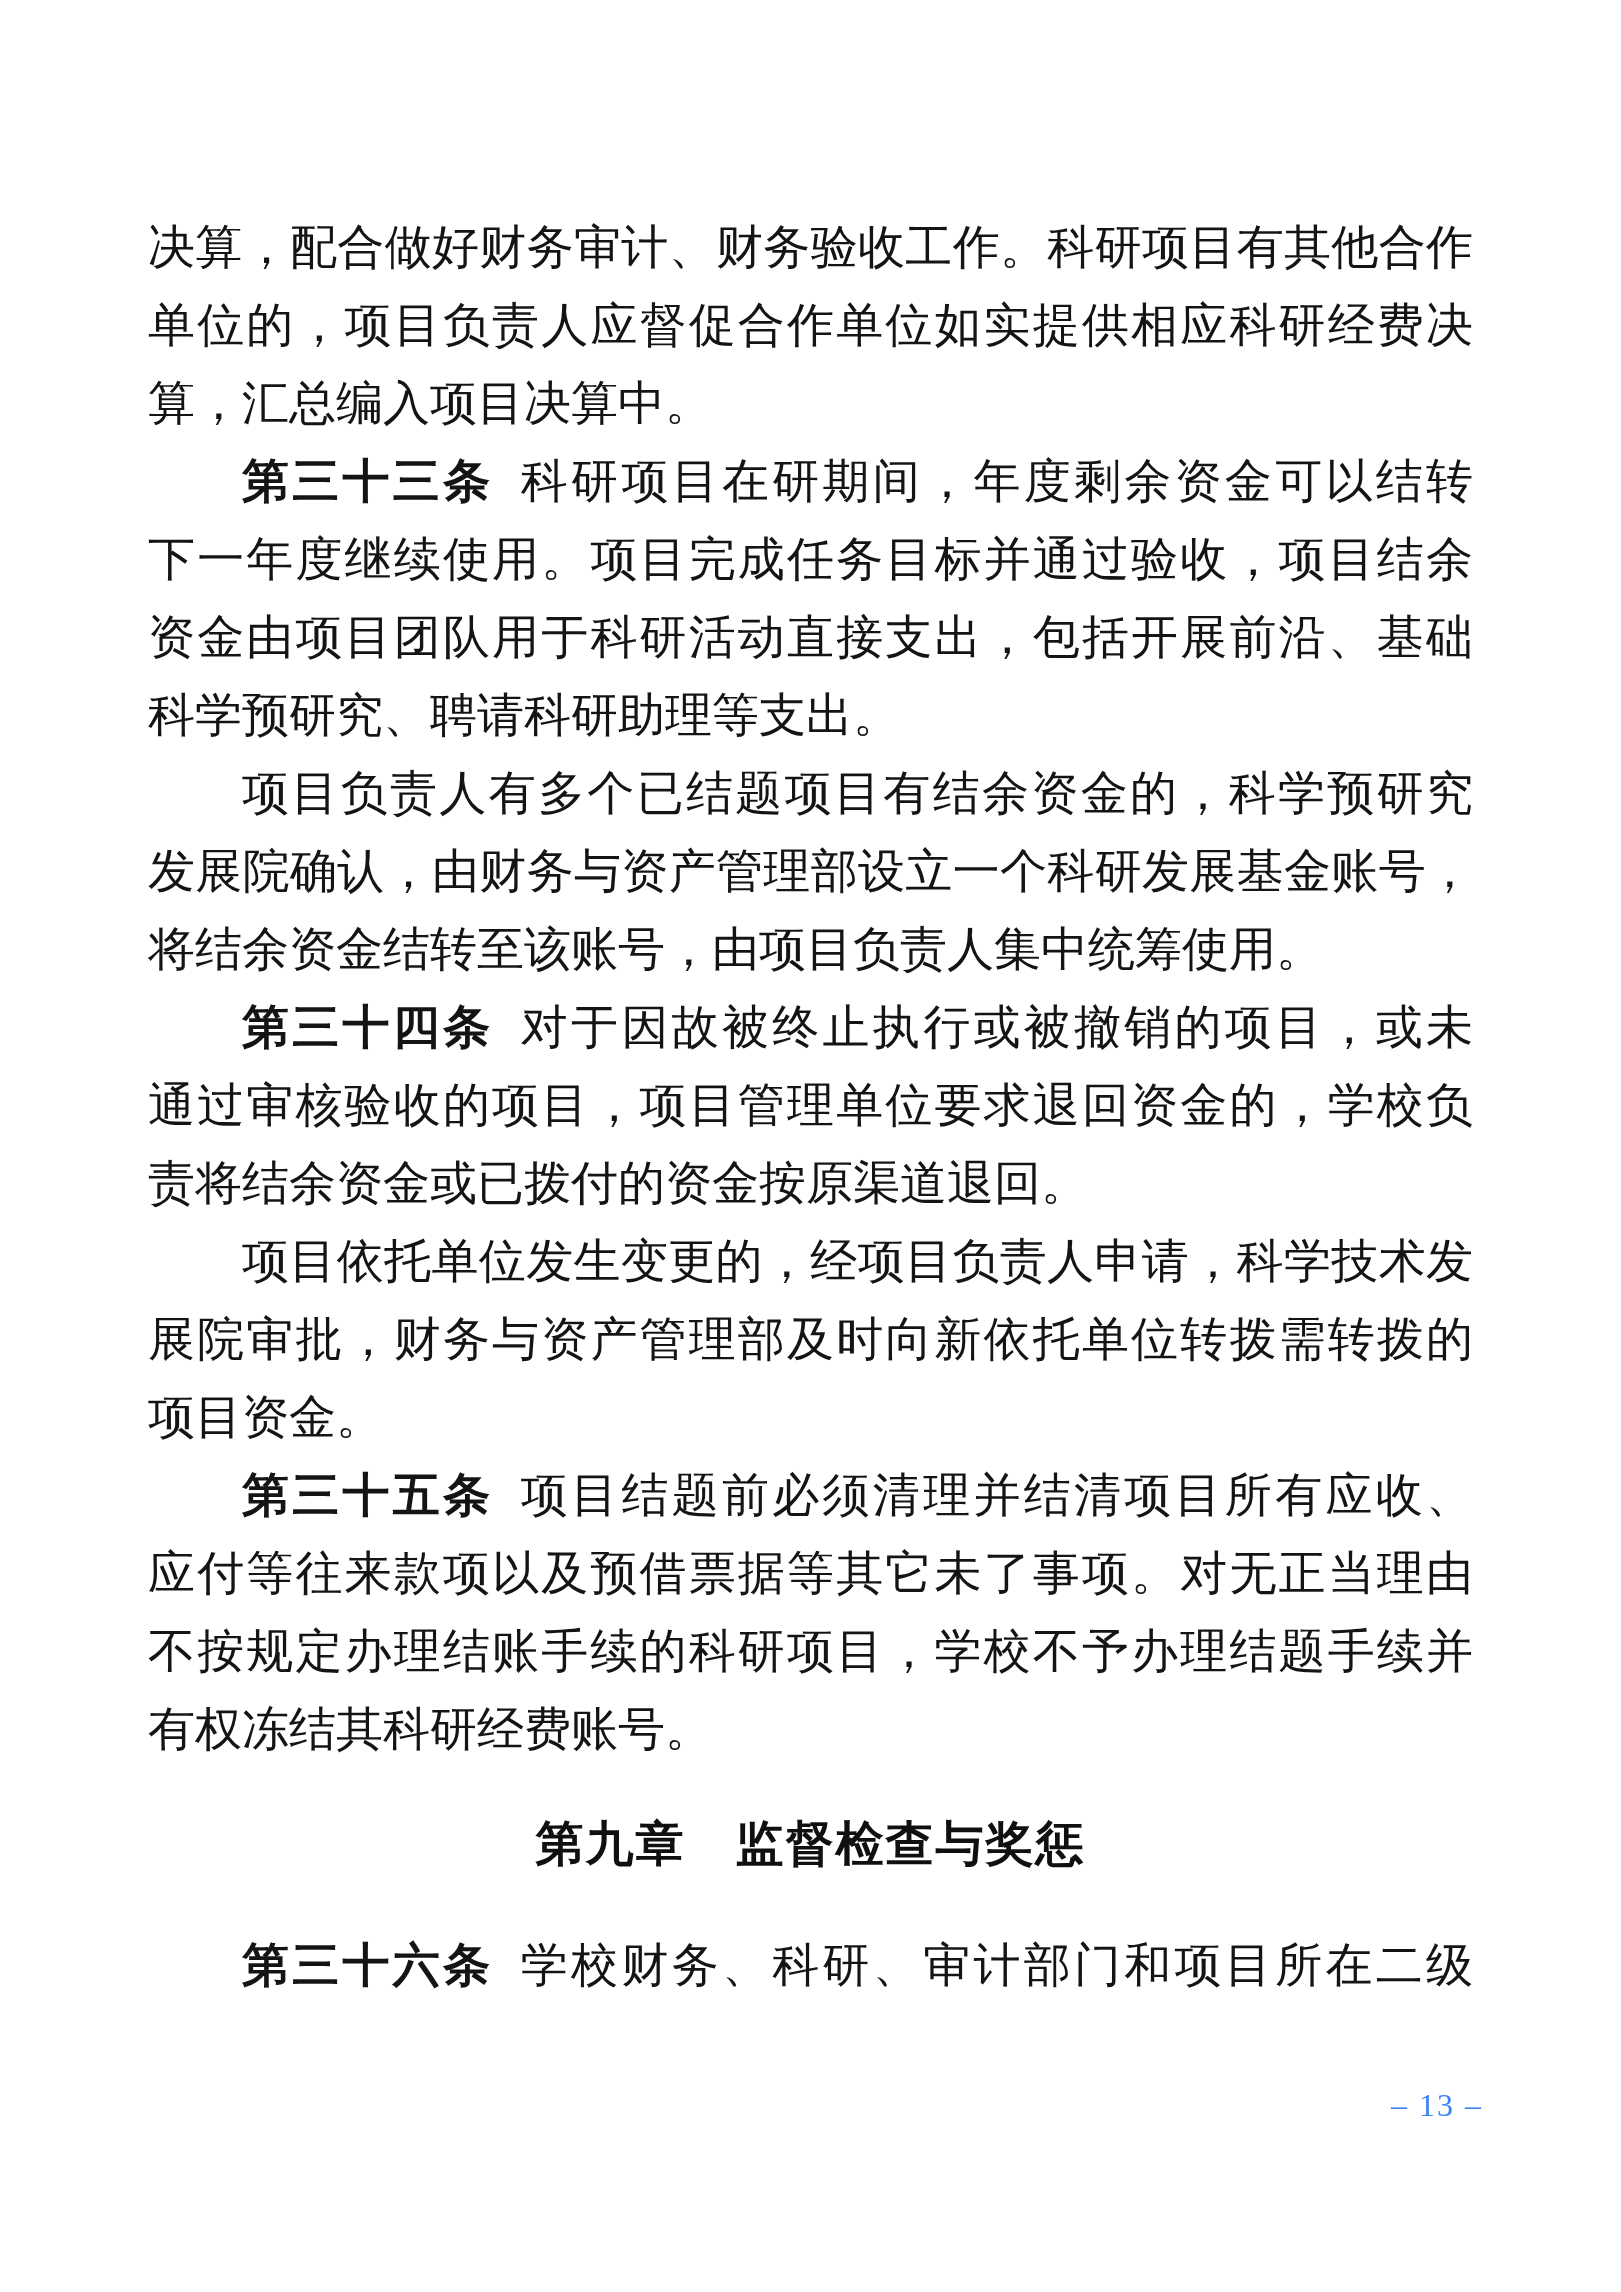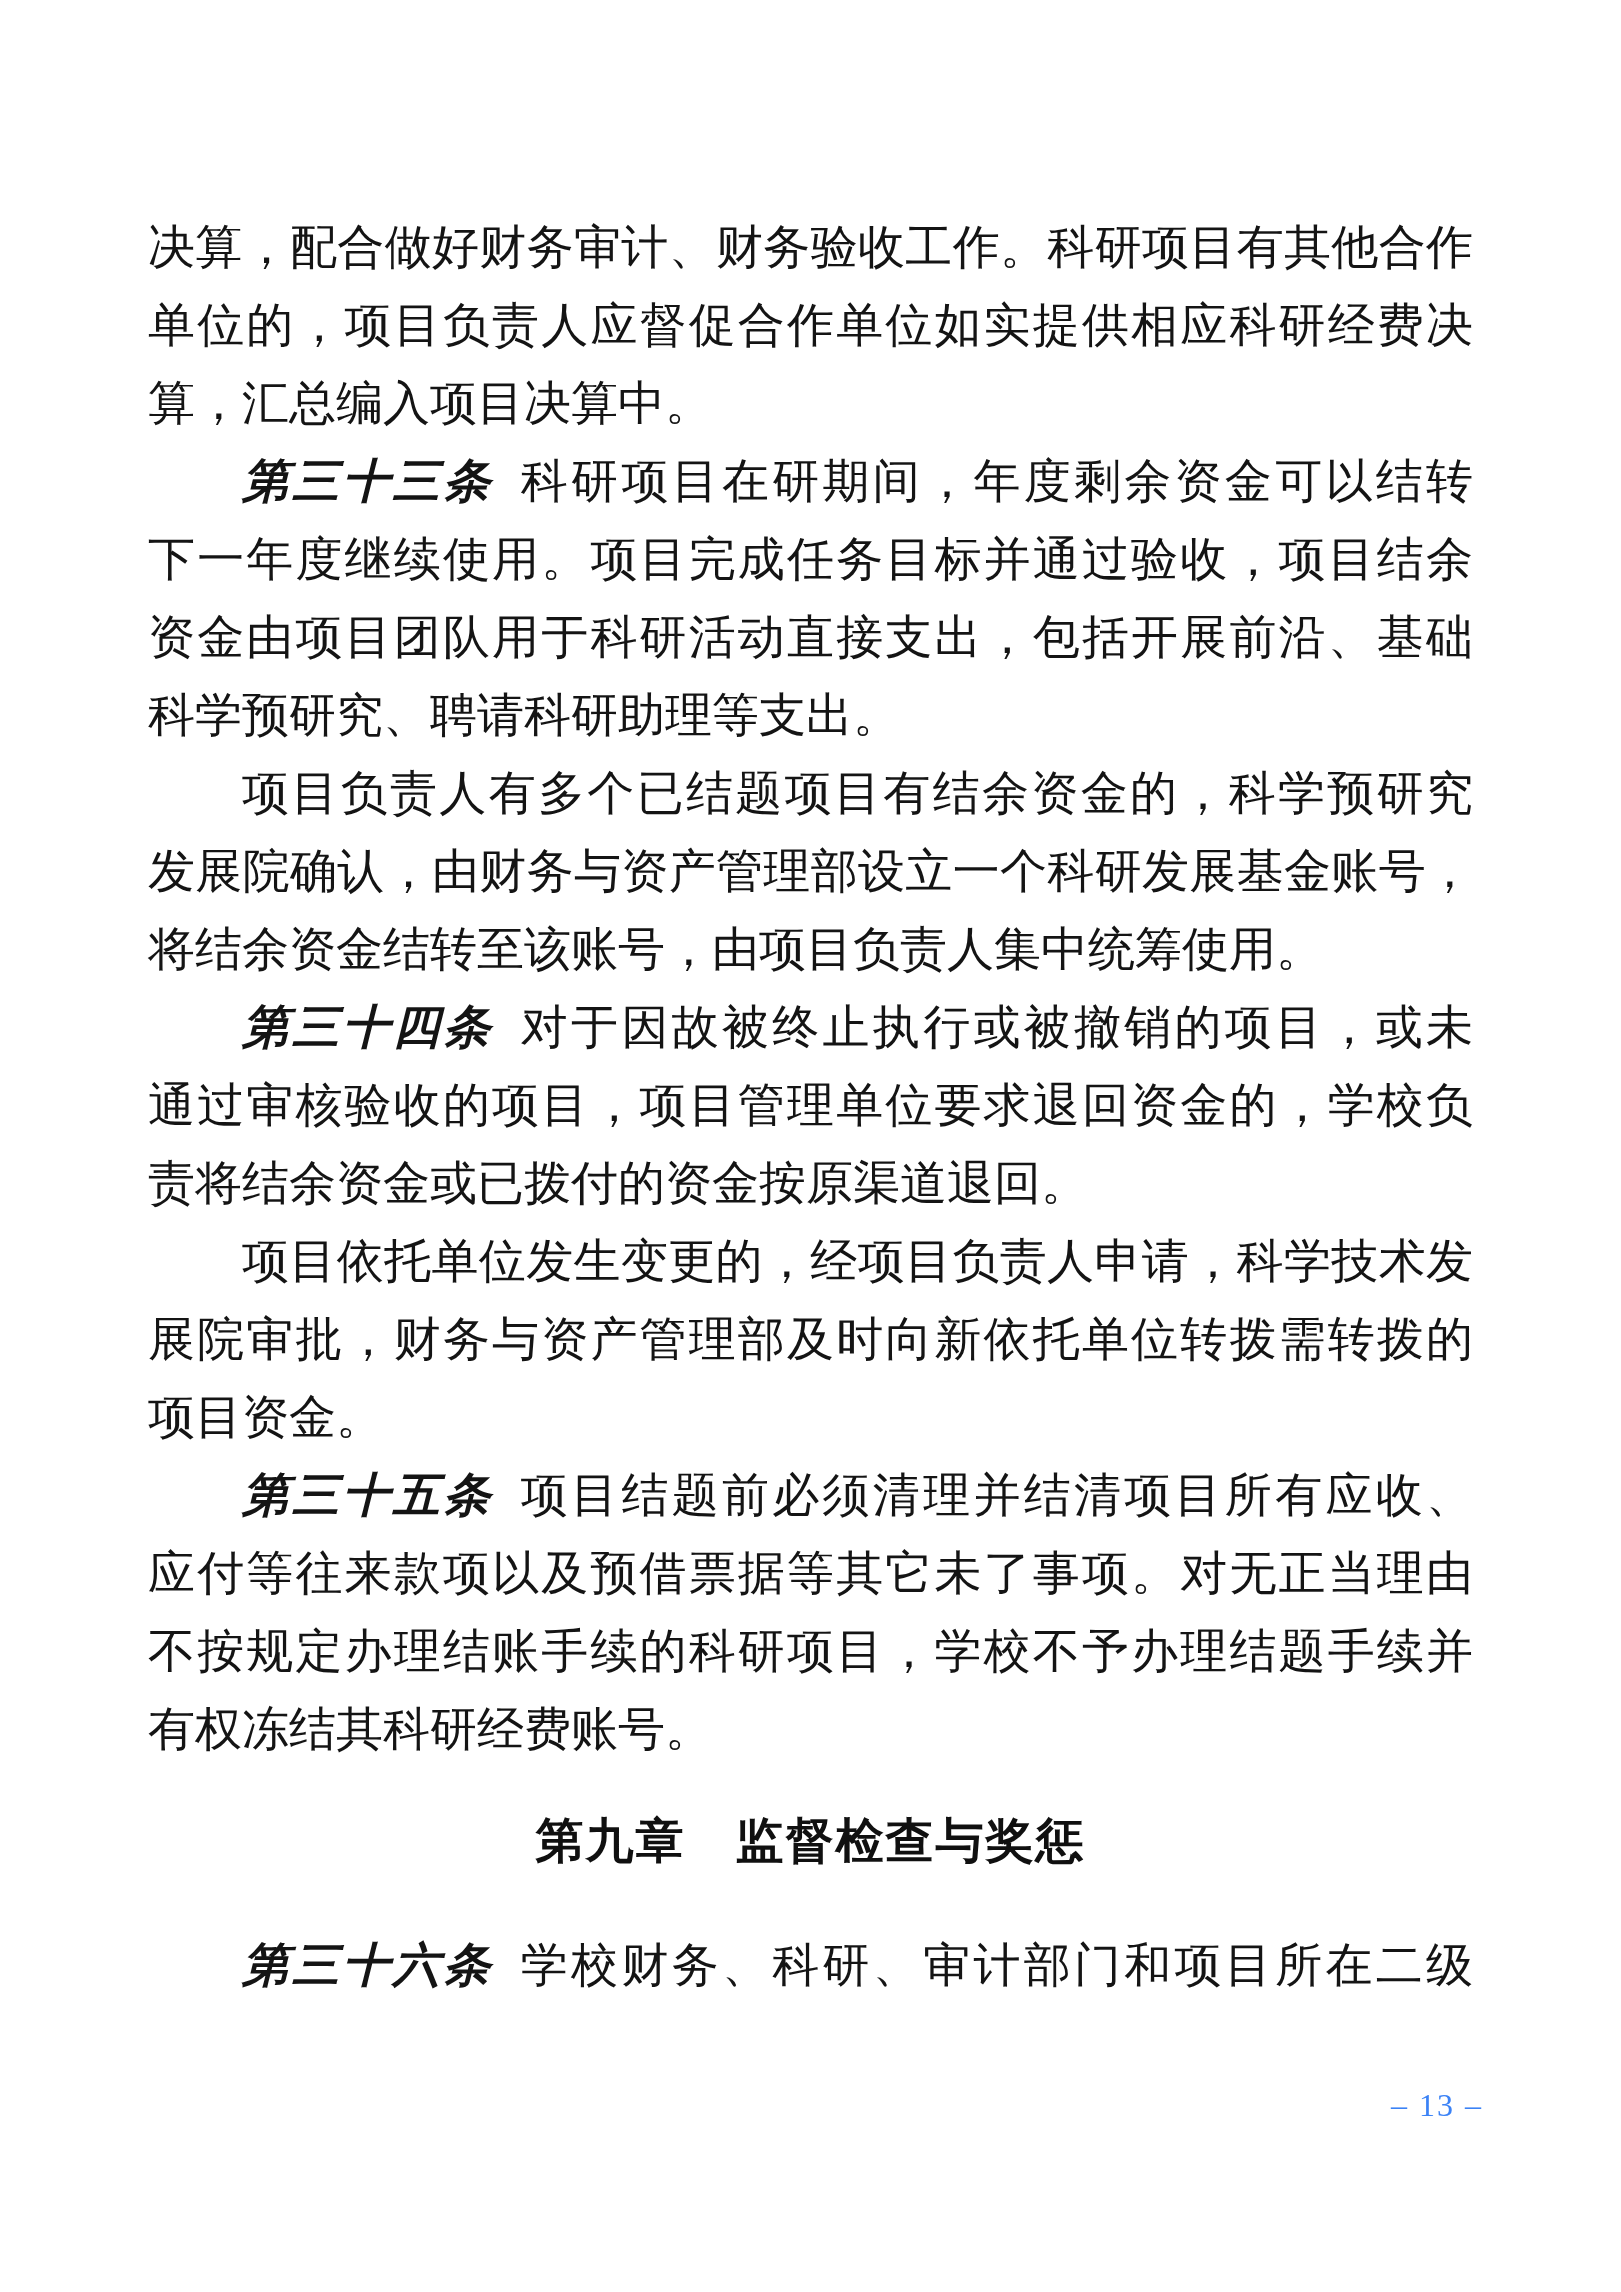--- a/index.html
+++ b/index.html
@@ -34,24 +34,23 @@
   }
   .line.para-end {
     text-align-last: left;
   }
   .line.first.indent {
     text-indent: 94px;
   }
   .lead {
     font-weight: 800;
     margin-right: 27.4px;
-    font-style: italic;
   }
   .chapter-heading {
-    font-family: Liberation Mono, monospace;
+    font-family: Liberation Serif, serif;
     font-size: 48px;
     font-weight: 700;
     line-height: 78px;
     text-align: center;
     letter-spacing: 2px;
     margin: 37px 0 43px 0;
     color: #101010;
   }
   .page-number {
     position: absolute;

